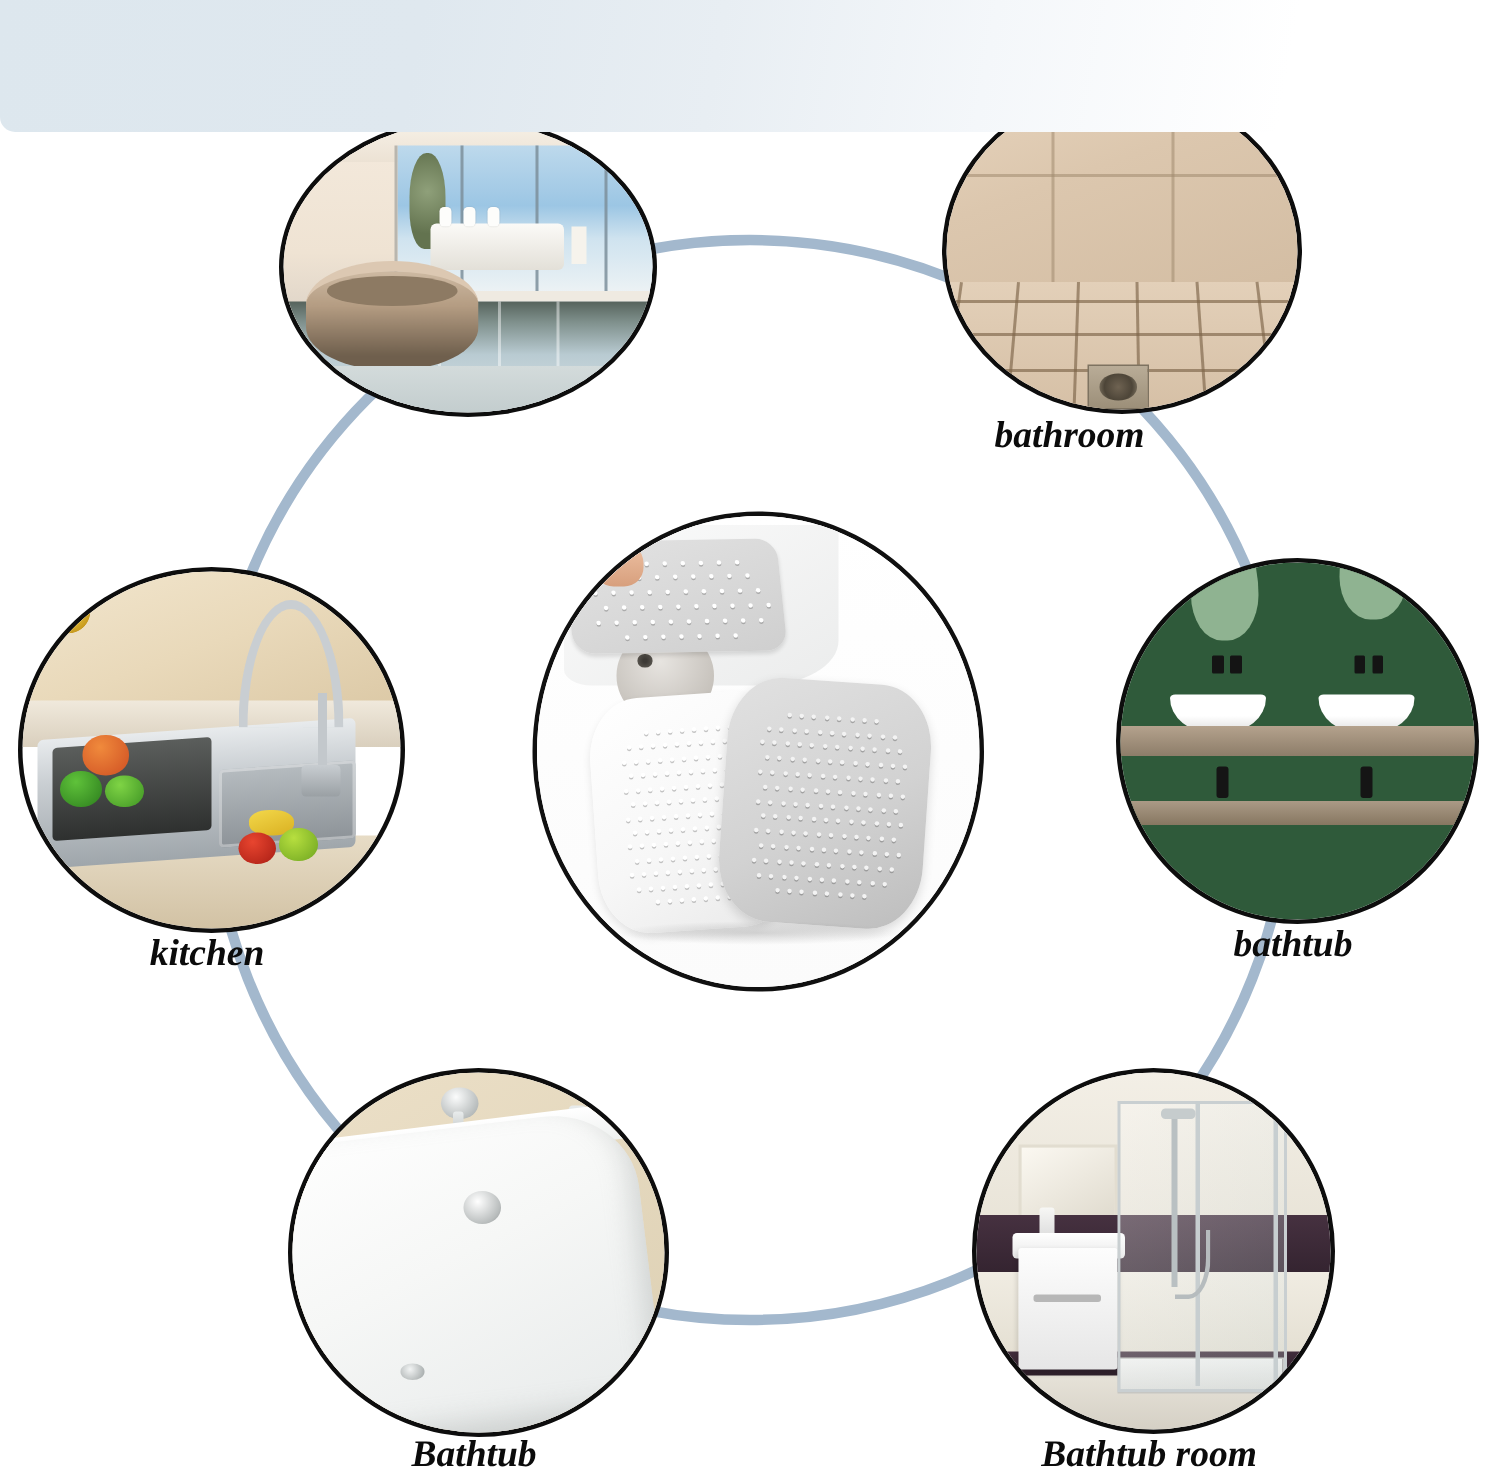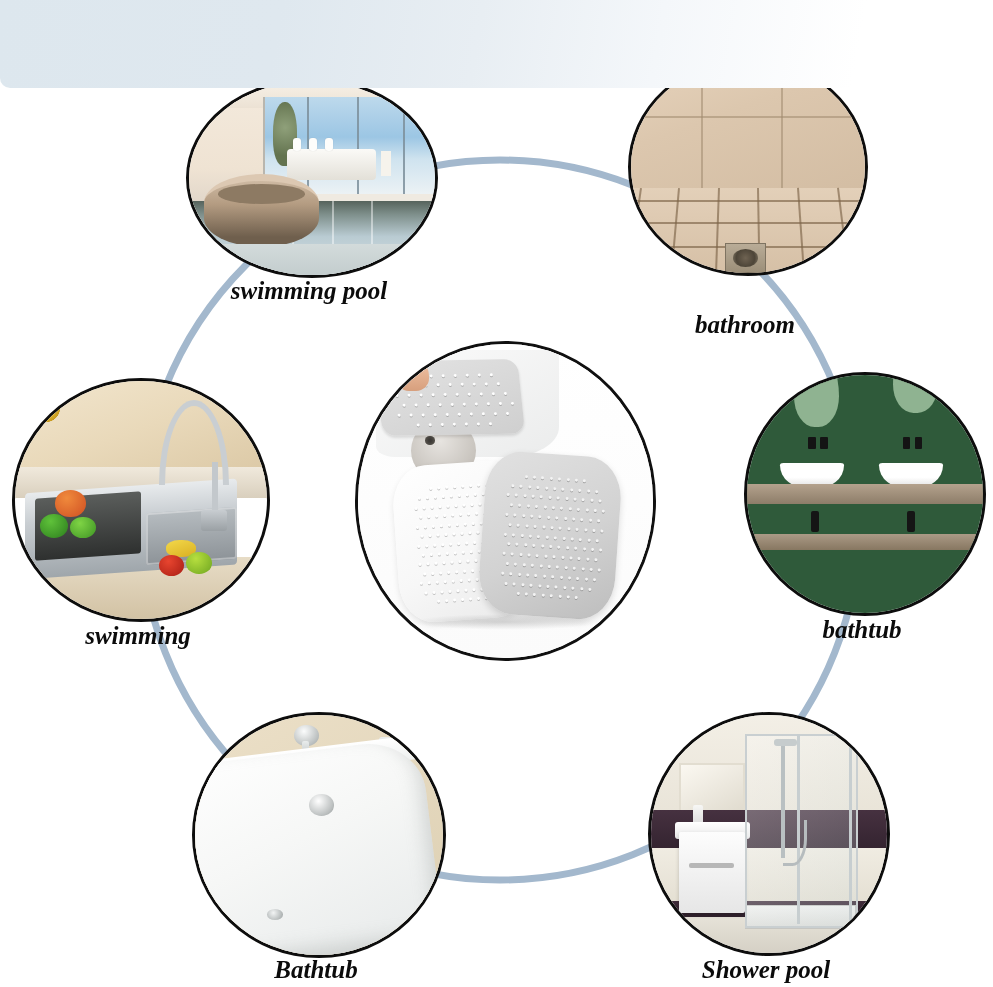--- a/index.html
+++ b/index.html
@@ -239,21 +239,20 @@
         <div class="pool-refl" style="left:42%"></div>
         <div class="pool-refl" style="left:58%"></div>
         <div class="pool-refl" style="left:74%"></div>
       </div>
       <div class="pool-tub">
         <div class="pool-tub-in"></div>
       </div>
       <div class="pool-floor"></div>
     </div>
   </div>
-  <div class="caption" style="left:186px;top:277px;width:246px;">swimming pool</div>
 
   <div class="bubble" style="left:628px;top:58px;width:234px;height:212px;">
     <div class="scene">
       <div class="bt-wall"></div>
       <div class="bt-wline" style="left:0;top:26%;width:100%;height:2px;"></div>
       <div class="bt-wline" style="left:30%;top:0;width:2px;height:62%;"></div>
       <div class="bt-wline" style="left:64%;top:0;width:2px;height:62%;"></div>
       <div class="bt-floor">
         <div class="bt-gline" style="left:0;top:14%;width:100%;height:2px;"></div>
         <div class="bt-gline" style="left:0;top:40%;width:100%;height:2px;"></div>
@@ -263,21 +262,21 @@
         <div class="bt-gline" style="left:37%;top:0;width:2px;height:100%;transform:rotate(2deg);"></div>
         <div class="bt-gline" style="left:54%;top:0;width:2px;height:100%;transform:rotate(-1deg);"></div>
         <div class="bt-gline" style="left:71%;top:0;width:2px;height:100%;transform:rotate(-4deg);"></div>
         <div class="bt-gline" style="left:88%;top:0;width:2px;height:100%;transform:rotate(-7deg);"></div>
       </div>
       <div class="bt-drain">
         <div class="bt-drain-in"></div>
       </div>
     </div>
   </div>
-  <div class="caption" style="left:628px;top:277px;width:234px;margin-top:34px;">bathroom</div>
+  <div class="caption" style="left:596px;top:277px;width:234px;">bathroom</div>
 
   <div class="bubble" style="left:12px;top:378px;width:252px;height:238px;">
     <div class="scene">
       <div class="kc-wall"></div>
       <div class="kc-flower"></div>
       <div class="kc-counter"></div>
       <div class="kc-cab"></div>
       <div class="kc-sink"></div>
       <div class="kc-basin"></div>
       <div class="kc-rack"></div>
@@ -285,21 +284,21 @@
       <div class="veg" style="left:10%;top:56%;width:11%;height:10%;background:radial-gradient(circle at 38% 30%,#5fc23a,#2c7d1d);"></div>
       <div class="veg" style="left:22%;top:57%;width:10%;height:9%;background:radial-gradient(circle at 38% 30%,#7fd445,#3e9424);"></div>
       <div class="veg" style="left:60%;top:67%;width:12%;height:7%;background:linear-gradient(160deg,#f3d84b,#d9b021);border-radius:45%;"></div>
       <div class="veg" style="left:57%;top:73%;width:10%;height:9%;background:radial-gradient(circle at 38% 30%,#e8452f,#a81d14);"></div>
       <div class="veg" style="left:68%;top:72%;width:10%;height:9%;background:radial-gradient(circle at 38% 30%,#b7df3f,#6ea520);"></div>
       <div class="kc-faucet-arc"></div>
       <div class="kc-faucet-stem"></div>
       <div class="kc-faucet-base"></div>
     </div>
   </div>
-  <div class="caption" style="left:12px;top:622px;width:252px;">swimming</div>
+  <div class="caption" style="left:12px;top:622px;width:252px;">kitchen</div>
 
   <div class="bubble" style="left:744px;top:372px;width:236px;height:238px;">
     <div class="scene">
       <div class="gb-wall"></div>
       <div class="gb-mirror" style="left:20%;top:-10%;width:19%;height:32%;"></div>
       <div class="gb-mirror" style="left:62%;top:-14%;width:19%;height:30%;"></div>
       <div class="gb-tap" style="left:26%;top:26%;"></div>
       <div class="gb-tap" style="left:31%;top:26%;"></div>
       <div class="gb-tap" style="left:66%;top:26%;"></div>
       <div class="gb-tap" style="left:71%;top:26%;"></div>
@@ -343,21 +342,21 @@
       <div class="sr-handle"></div>
       <div class="sr-tray"></div>
       <div class="sr-glass"></div>
       <div class="sr-glass-v" style="left:62%;"></div>
       <div class="sr-glass-v" style="left:84%;"></div>
       <div class="sr-riser"></div>
       <div class="sr-head"></div>
       <div class="sr-hose"></div>
     </div>
   </div>
-  <div class="caption" style="left:648px;top:956px;width:236px;">Shower pool</div>
+  <div class="caption" style="left:648px;top:956px;width:236px;">Bathtub room</div>
 
   <div class="center-bubble">
     <div class="cp-bg"></div>
     <div class="cp-basin"></div>
     <div class="cp-drain-ring">
       <div class="cp-drain-dark"></div>
     </div>
     <div class="cp-cover-tilt">
       <div class="dots" id="dots-tilt">
           <i class="dot" style="left:20.5%;top:18%;width:3px;height:3px;background:#ffffff;box-shadow:0 1px 0 rgba(140,140,140,.6)"></i>

